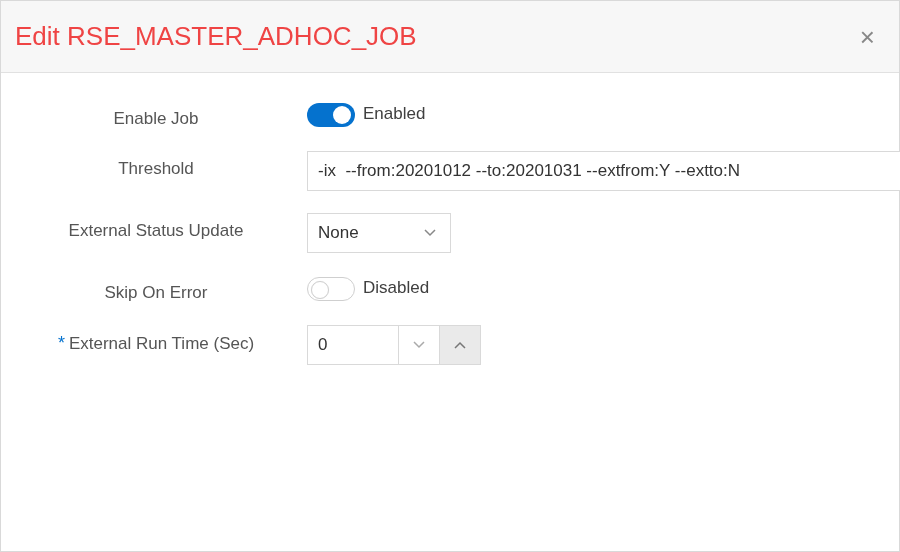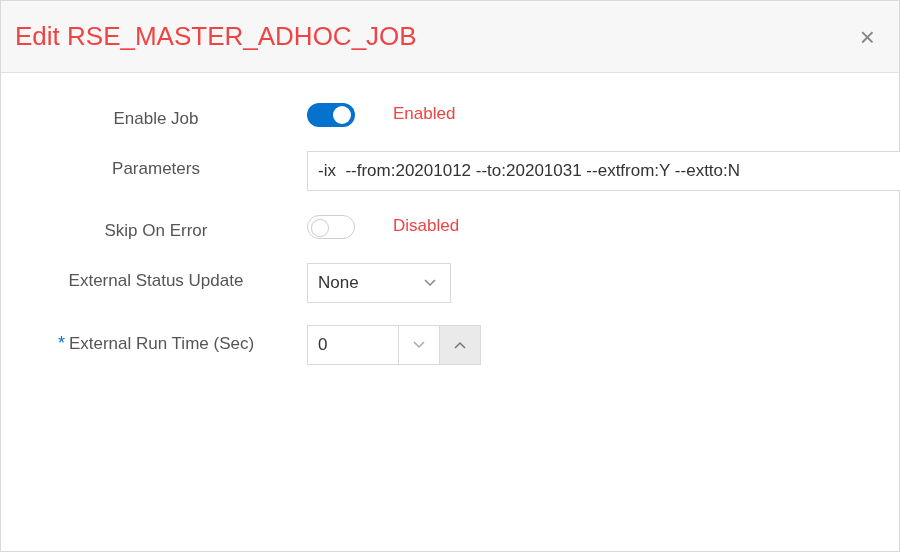--- a/index.html
+++ b/index.html
@@ -78,23 +78,23 @@
   .toggle .knob {
     position: absolute;
     width: 18px; height: 18px;
     border-radius: 50%;
     background: #fff;
     top: 3px;
   }
   .toggle.on .knob { right: 4px; }
   .toggle.off .knob { left: 3px; background: #fff; border: 1px solid #cfcfcf; box-shadow: 0 0 1px rgba(0,0,0,.1); }
   .toggle-label {
-    margin-left: 38px;
-    font-size: 17px;
-    color: #ef4444;
+    margin-left: 8px;
+    font-size: 17px;
+    color: #404040;
   }
   
   .text-input {
     width: 616px;
     height: 40px;
     border: 1px solid #d9d9d9;
     padding: 0 10px;
     font-size: 17px;
     font-family: inherit;
     color: #333;
@@ -179,47 +179,47 @@
       <div class="label-col">Enable Job</div>
       <div class="control-col">
         <div class="toggle on">
           <div class="knob"></div>
         </div>
         <span class="toggle-label">Enabled</span>
       </div>
     </div>
 
     <div class="row">
-      <div class="label-col">Parameters</div>
+      <div class="label-col">Threshold</div>
       <div class="control-col">
         <input type="text" class="text-input" value="-ix  --from:20201012 --to:20201031 --extfrom:Y --extto:N" style="">
-      </div>
-    </div>
-
-    <div class="row">
-      <div class="label-col">Skip On Error</div>
-      <div class="control-col">
-        <div class="toggle off">
-          <div class="knob"></div>
-        </div>
-        <span class="toggle-label">Disabled</span>
       </div>
     </div>
 
     <div class="row">
       <div class="label-col">External Status Update</div>
       <div class="control-col">
         <div class="select">
           <div class="select-value">None</div>
           <div class="select-arrow">
             <svg width="12" height="8" viewBox="0 0 12 8">
                 <path d="M1 1 L6 6 L11 1" stroke="#888" stroke-width="1.5" fill="none"></path>
               </svg>
           </div>
         </div>
+      </div>
+    </div>
+
+    <div class="row">
+      <div class="label-col">Skip On Error</div>
+      <div class="control-col">
+        <div class="toggle off">
+          <div class="knob"></div>
+        </div>
+        <span class="toggle-label">Disabled</span>
       </div>
     </div>
 
     <div class="row">
       <div class="label-col">
         <span class="required">*</span><span>External Run Time (Sec)</span>
       </div>
       <div class="control-col">
         <div class="spinner">
           <input type="text" class="spinner-input" value="0" style="">

